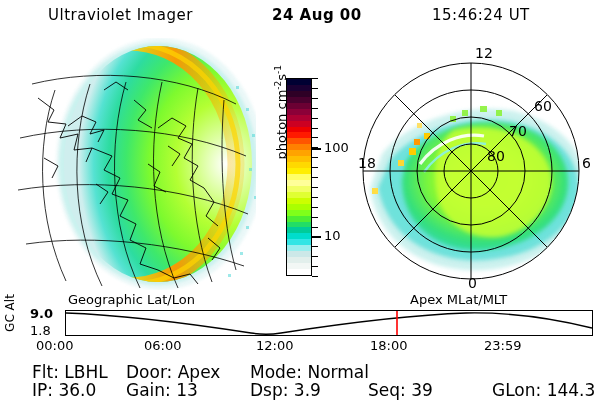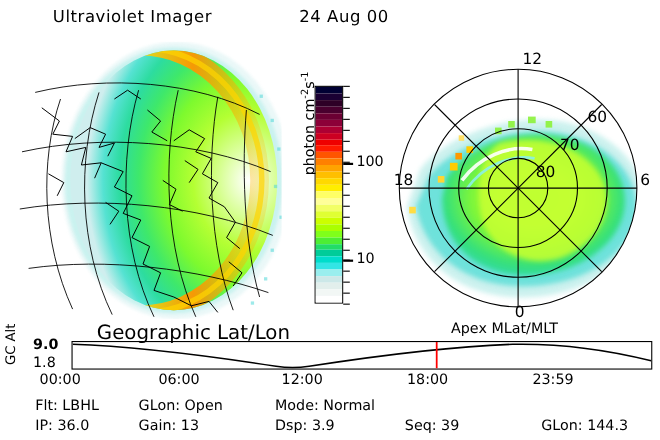--- a/index.html
+++ b/index.html
@@ -3,64 +3,65 @@
 <meta charset="utf-8">
 <style>
   html,body{margin:0;padding:0;background:#ffffff;}
   body{width:600px;height:400px;position:relative;overflow:hidden;
        font-family:"DejaVu Sans",sans-serif;color:#000;}
   .abs{position:absolute;}
   
   #header{top:6px;left:0;width:600px;height:26px;}
   #header span{position:absolute;font-size:15px;letter-spacing:0.5px;white-space:nowrap;}
   #hdr-title{left:48px;top:0;}
-  #hdr-date{left:272px;top:0;}
+  #hdr-date{left:272px;top:0;font-weight:bold;}
   #hdr-time{left:432px;top:0;}
   
   #geo-panel{left:8px;top:38px;width:248px;height:252px;}
   #polar-panel{left:358px;top:38px;width:238px;height:252px;}
   #geo-panel svg,#polar-panel svg{display:block;}
   
   #cbar-wrap{left:258px;top:58px;width:100px;height:232px;}
   #cbar-box{position:absolute;left:28px;top:20px;width:26px;height:198px;
             border:1px solid #000;box-sizing:border-box;}
   .cb-band{width:100%;}
   #cbar-ticks{position:absolute;left:54px;top:20px;width:8px;height:198px;}
   .cb-tick{position:absolute;left:0;width:6px;height:1px;background:#000;}
   .cb-tick.major{width:9px;height:2px;}
   .cb-lbl{position:absolute;left:66px;font-size:13px;line-height:1;white-space:nowrap;}
   #cbar-title{position:absolute;left:-52px;top:46px;width:150px;
     transform:rotate(-90deg);transform-origin:center center;
     font-size:13px;text-align:center;white-space:nowrap;}
   #cbar-title sup{font-size:9px;vertical-align:super;}
   
   #strip-wrap{left:0;top:292px;width:600px;height:46px;}
-  #strip-title-left{position:absolute;left:68px;top:0;font-size:18px;white-space:nowrap;margin-left:20px;}
+  #strip-title-left{position:absolute;left:68px;top:0;font-size:13px;white-space:nowrap;}
   #strip-title-right{position:absolute;left:410px;top:0;font-size:13px;white-space:nowrap;}
   #strip-box{position:absolute;left:65px;top:18px;width:528px;height:26px;
              border:1px solid #000;box-sizing:border-box;}
   #strip-ylab{position:absolute;left:-13px;top:14px;width:46px;
     transform:rotate(-90deg);transform-origin:center center;
     font-size:12px;text-align:center;white-space:nowrap;}
   #ytop{position:absolute;left:30px;top:14px;font-size:13px;font-weight:bold;}
   #ybot{position:absolute;left:30px;top:31px;font-size:13px;}
   #time-axis{position:absolute;left:0;top:46px;width:555px;height:20px;}
   #time-axis span{position:absolute;font-size:13px;white-space:nowrap;}
   
   #status{left:0;top:362px;width:600px;height:38px;}
-  #status span{position:absolute;font-size:13px;white-space:nowrap;}
+  #status span{position:absolute;font-size:17px;white-space:nowrap;}
   .r1{top:0;} .r2{top:18px;}
   .c1{left:32px;} .c2{left:126px;} .c3{left:250px;} .c4{left:368px;} .c5{left:492px;}
 </style>
 </head>
 <body>
 
 <div id="header" class="abs">
   <span id="hdr-title">Ultraviolet Imager</span>
   <span id="hdr-date">24 Aug 00</span>
+  <span id="hdr-time">15:46:24 UT</span>
 </div>
 
 <div id="geo-panel" class="abs">
 <svg width="248" height="252" viewBox="0 0 248 252">
   <defs>
     <radialGradient id="gdisk" cx="0.86" cy="0.5" r="0.78">
       <stop offset="0.00" stop-color="#ffffff"></stop>
       <stop offset="0.34" stop-color="#b4ff33"></stop>
       <stop offset="0.52" stop-color="#7dfa2e"></stop>
       <stop offset="0.68" stop-color="#3ee86b"></stop>
@@ -300,19 +301,19 @@
     <span style="left:144px">06:00</span>
     <span style="left:256px">12:00</span>
     <span style="left:370px">18:00</span>
     <span style="left:484px">23:59</span>
   </div>
 </div>
 
 <div id="status" class="abs">
   <span class="r1 c1">Flt: LBHL</span>
   <span class="r2 c1">IP: 36.0</span>
-  <span class="r1 c2">GLon: Open</span>
+  <span class="r1 c2">Door: Apex</span>
   <span class="r2 c2">Gain: 13</span>
   <span class="r1 c3">Mode: Normal</span>
   <span class="r2 c3">Dsp:    3.9</span>
   <span class="r2 c4">Seq: 39</span>
   <span class="r2 c5">GLon: 144.3</span>
 </div>
 
 </body></html>

